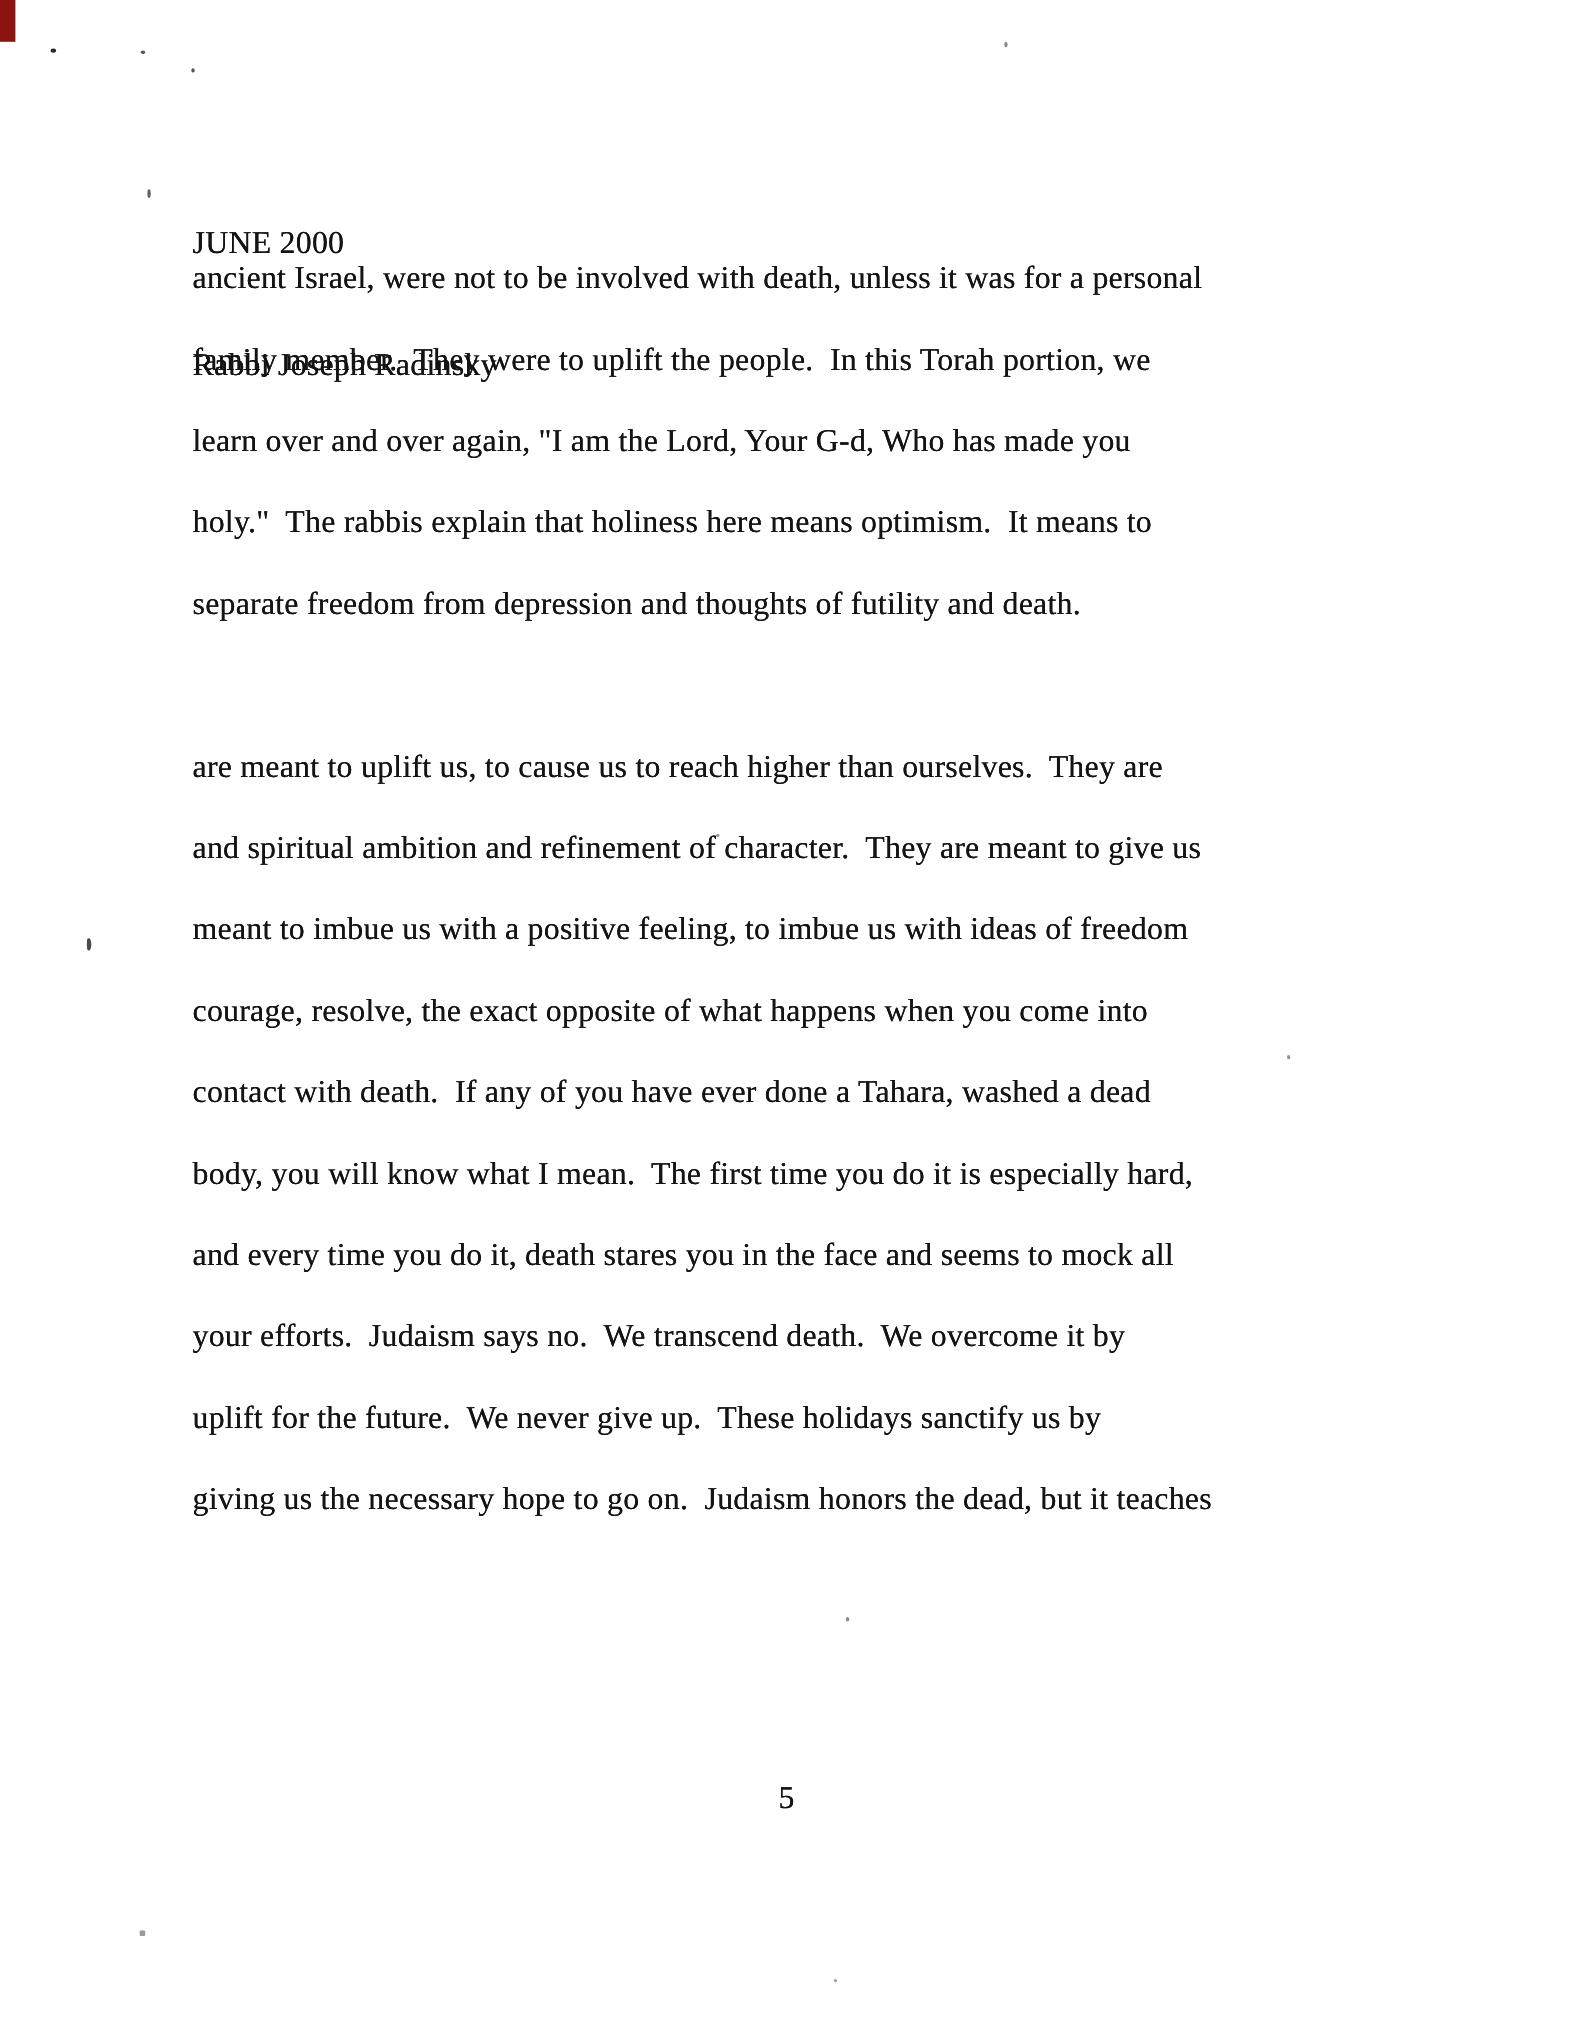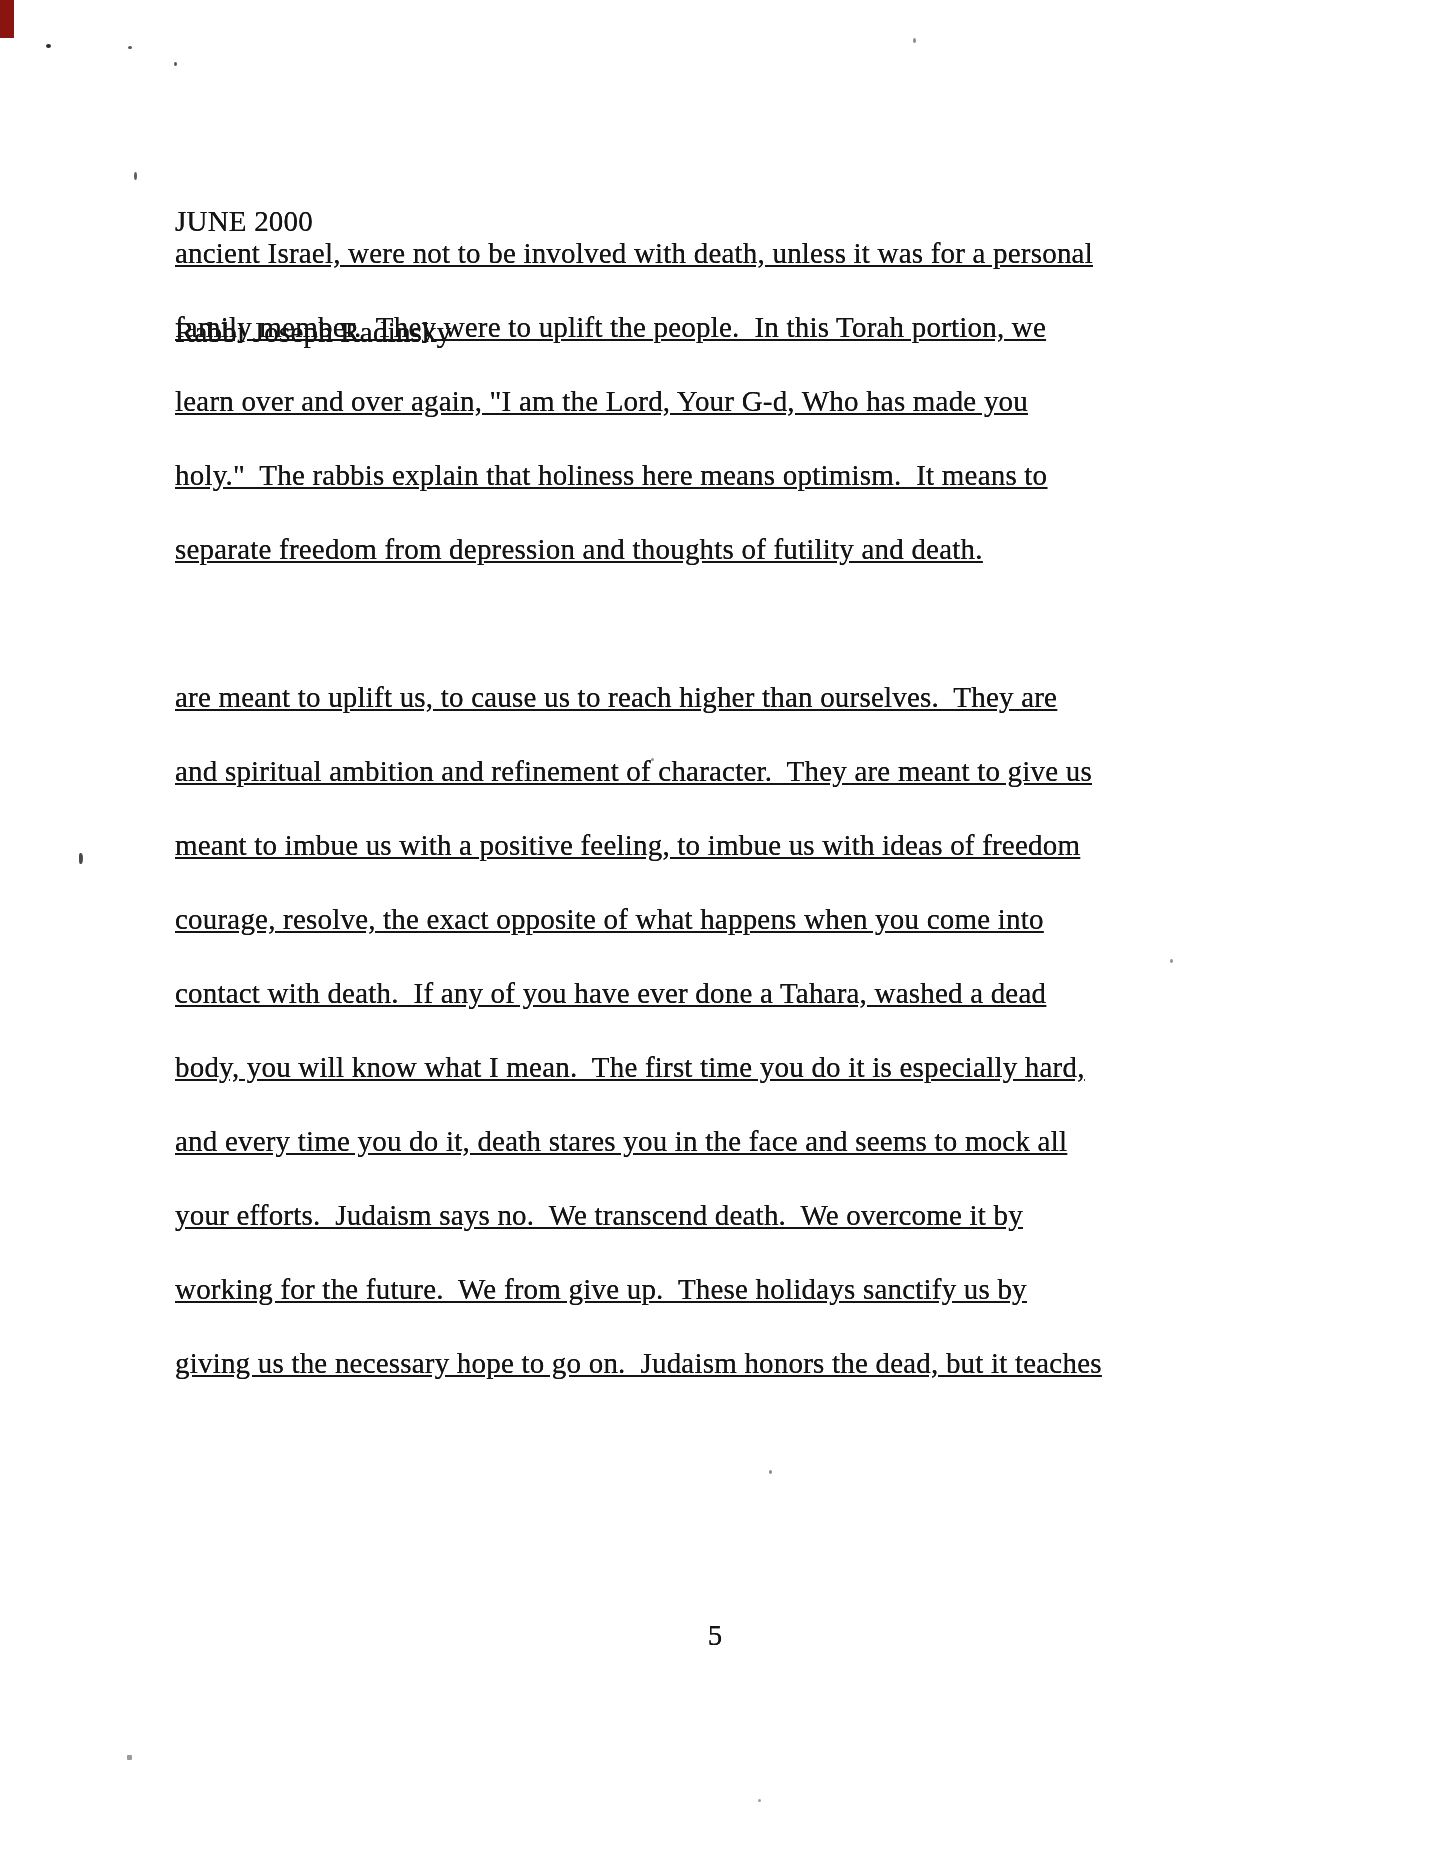--- a/index.html
+++ b/index.html
@@ -32,21 +32,21 @@
     text-shadow: 0 0 0.6px currentColor;
   }
   .bodytext {
     position: absolute;
     left: 175px; top: 216px;
     font-size: 29px;
     line-height: 74px;
     letter-spacing: 0.2px;
     text-shadow: 0 0 0.6px currentColor;
   }
-  .line { white-space: pre; height: 74px; text-decoration: underline; }
+  .line { white-space: pre; height: 74px; }
   .para-gap { height: 74px; }
   .page-number {
     position: absolute;
     left: 0; right: 0;
     top: 1612px;
     height: 46px;
     line-height: 46px;
     text-align: center;
     font-size: 29px;
     text-shadow: 0 0 0.6px currentColor;
@@ -89,21 +89,21 @@
     <div class="line">separate freedom from depression and thoughts of futility and death.</div>
     <div class="para-gap"></div>
     <div class="line">are meant to uplift us, to cause us to reach higher than ourselves.  They are</div>
     <div class="line">and spiritual ambition and refinement of character.  They are meant to give us</div>
     <div class="line">meant to imbue us with a positive feeling, to imbue us with ideas of freedom</div>
     <div class="line">courage, resolve, the exact opposite of what happens when you come into</div>
     <div class="line">contact with death.  If any of you have ever done a Tahara, washed a dead</div>
     <div class="line">body, you will know what I mean.  The first time you do it is especially hard,</div>
     <div class="line">and every time you do it, death stares you in the face and seems to mock all</div>
     <div class="line">your efforts.  Judaism says no.  We transcend death.  We overcome it by</div>
-    <div class="line">working for the future.  We from give up.  These holidays sanctify us by</div>
+    <div class="line">uplift for the future.  We never give up.  These holidays sanctify us by</div>
     <div class="line">giving us the necessary hope to go on.  Judaism honors the dead, but it teaches</div>
   </div>
 
   <div class="page-number">5</div>
 
   <div class="speck s1"></div>
   <div class="speck s2"></div>
   <div class="speck s3"></div>
   <div class="speck s4"></div>
   <div class="speck s5"></div>

